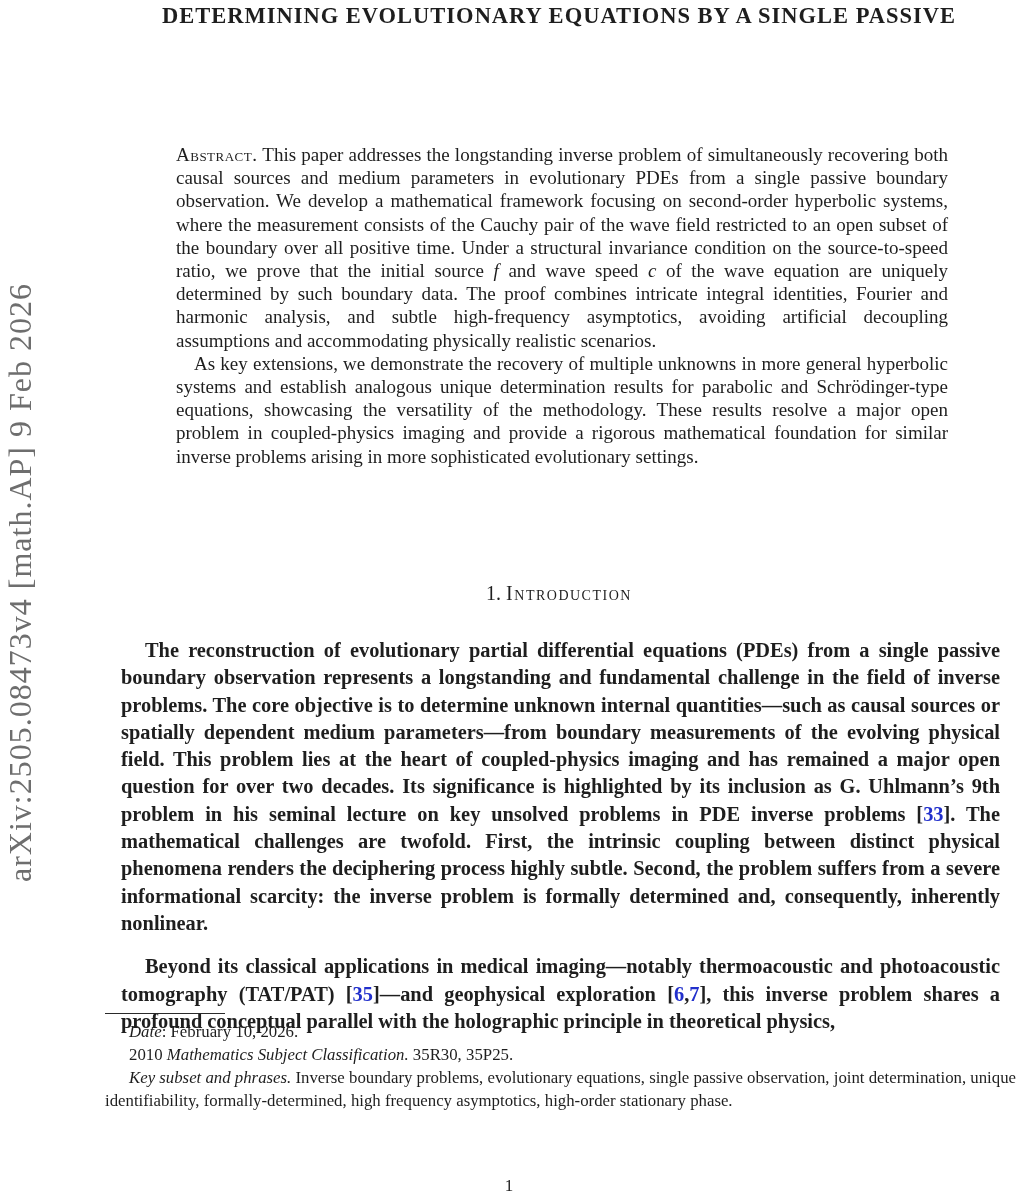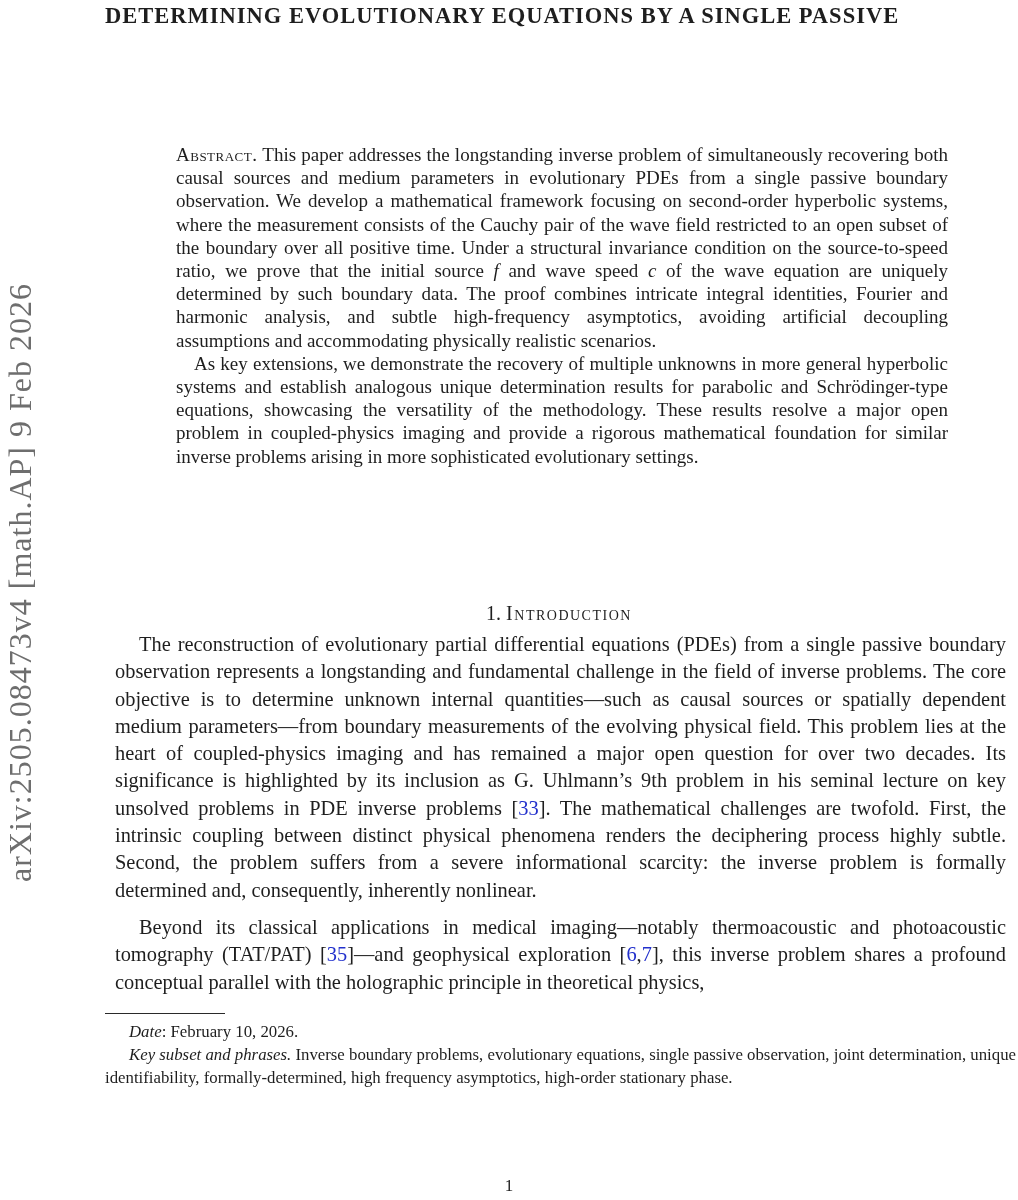--- a/index.html
+++ b/index.html
@@ -27,20 +27,21 @@
     writing-mode:vertical-rl;
     transform:rotate(180deg);
     font-size:32px;
     letter-spacing:1px;
     color:var(--wm);
     white-space:nowrap;
   }
   .page-header{
     position:absolute;
     left:105px; top:2px; width:908px;
+    text-align:center;
   }
   .title-line{
     font-weight:bold;
     font-size:22.5px;
     line-height:28px;
     letter-spacing:1px;
   }
   .authors{
     margin-top:30px;
     font-size:16px;
@@ -51,33 +52,33 @@
     left:176px; top:143px; width:772px;
     font-size:19px;
     line-height:23.2px;
     text-align:justify;
   }
   .abstract p{margin:0;}
   .abstract p.indent{text-indent:18px;}
   .sc{font-variant:small-caps;letter-spacing:0.5px;}
   .section-heading{
     position:absolute;
-    left:105px; top:602px; width:908px;
+    left:105px; top:582px; width:908px;
     text-align:center;
     font-size:20px;
   }
   .section-heading .sc{letter-spacing:1.5px;}
   .intro{
     position:absolute;
     left:105px; top:621px; width:911px;
     font-size:20.4px;
     line-height:27.3px;
     text-align:justify;
   }
-  .intro p{margin:10px;text-indent:24px;}
+  .intro p{margin:16px;text-indent:24px;font-weight:bold;}
   .footnotes{
     position:absolute;
     left:105px; top:1013px; width:911px;
     font-size:16.8px;
     line-height:23px;
     text-align:justify;
   }
   .footnote-rule{
     width:120px;
     border:0;
@@ -117,18 +118,19 @@
   </div>
 
   <div class="intro">
     <p><span>The reconstruction of evolutionary partial differential equations (PDEs) from a single passive boundary observation represents a longstanding and fundamental challenge in the field of inverse problems. The core objective is to determine unknown internal quantities—such as causal sources or spatially dependent medium parameters—from boundary measurements of the evolving physical field. This problem lies at the heart of coupled-physics imaging and has remained a major open question for over two decades. Its significance is highlighted by its inclusion as G. Uhlmann’s 9th problem in his seminal lecture on key unsolved problems in PDE inverse problems [</span><span class="s-cite">33</span><span>]. The mathematical challenges are twofold. First, the intrinsic coupling between distinct physical phenomena renders the deciphering process highly subtle. Second, the problem suffers from a severe informational scarcity: the inverse problem is formally determined and, consequently, inherently nonlinear.</span></p>
     <p><span>Beyond its classical applications in medical imaging—notably thermoacoustic and photoacoustic tomography (TAT/PAT) [</span><span class="s-cite">35</span><span>]—and geophysical exploration [</span><span class="s-cite">6</span><span>,</span><span class="s-cite">7</span><span>], this inverse problem shares a profound conceptual parallel with the holographic principle in theoretical physics,</span></p>
   </div>
 
   <div class="footnotes">
     <hr class="footnote-rule">
     <p><span class="s-it">Date</span><span>: February 10, 2026.</span></p>
+    <p><span>2010 </span><span class="s-it">Mathematics Subject Classification.</span><span> 35R30, 35P25.</span></p>
     <p><span class="s-it">Key subset and phrases.</span><span> Inverse boundary problems, evolutionary equations, single passive observation, joint determination, unique identifiability, formally-determined, high frequency asymptotics, high-order stationary phase.</span></p>
   </div>
 
   <div class="page-number">1</div>
 
 </div>
 
 </body></html>

